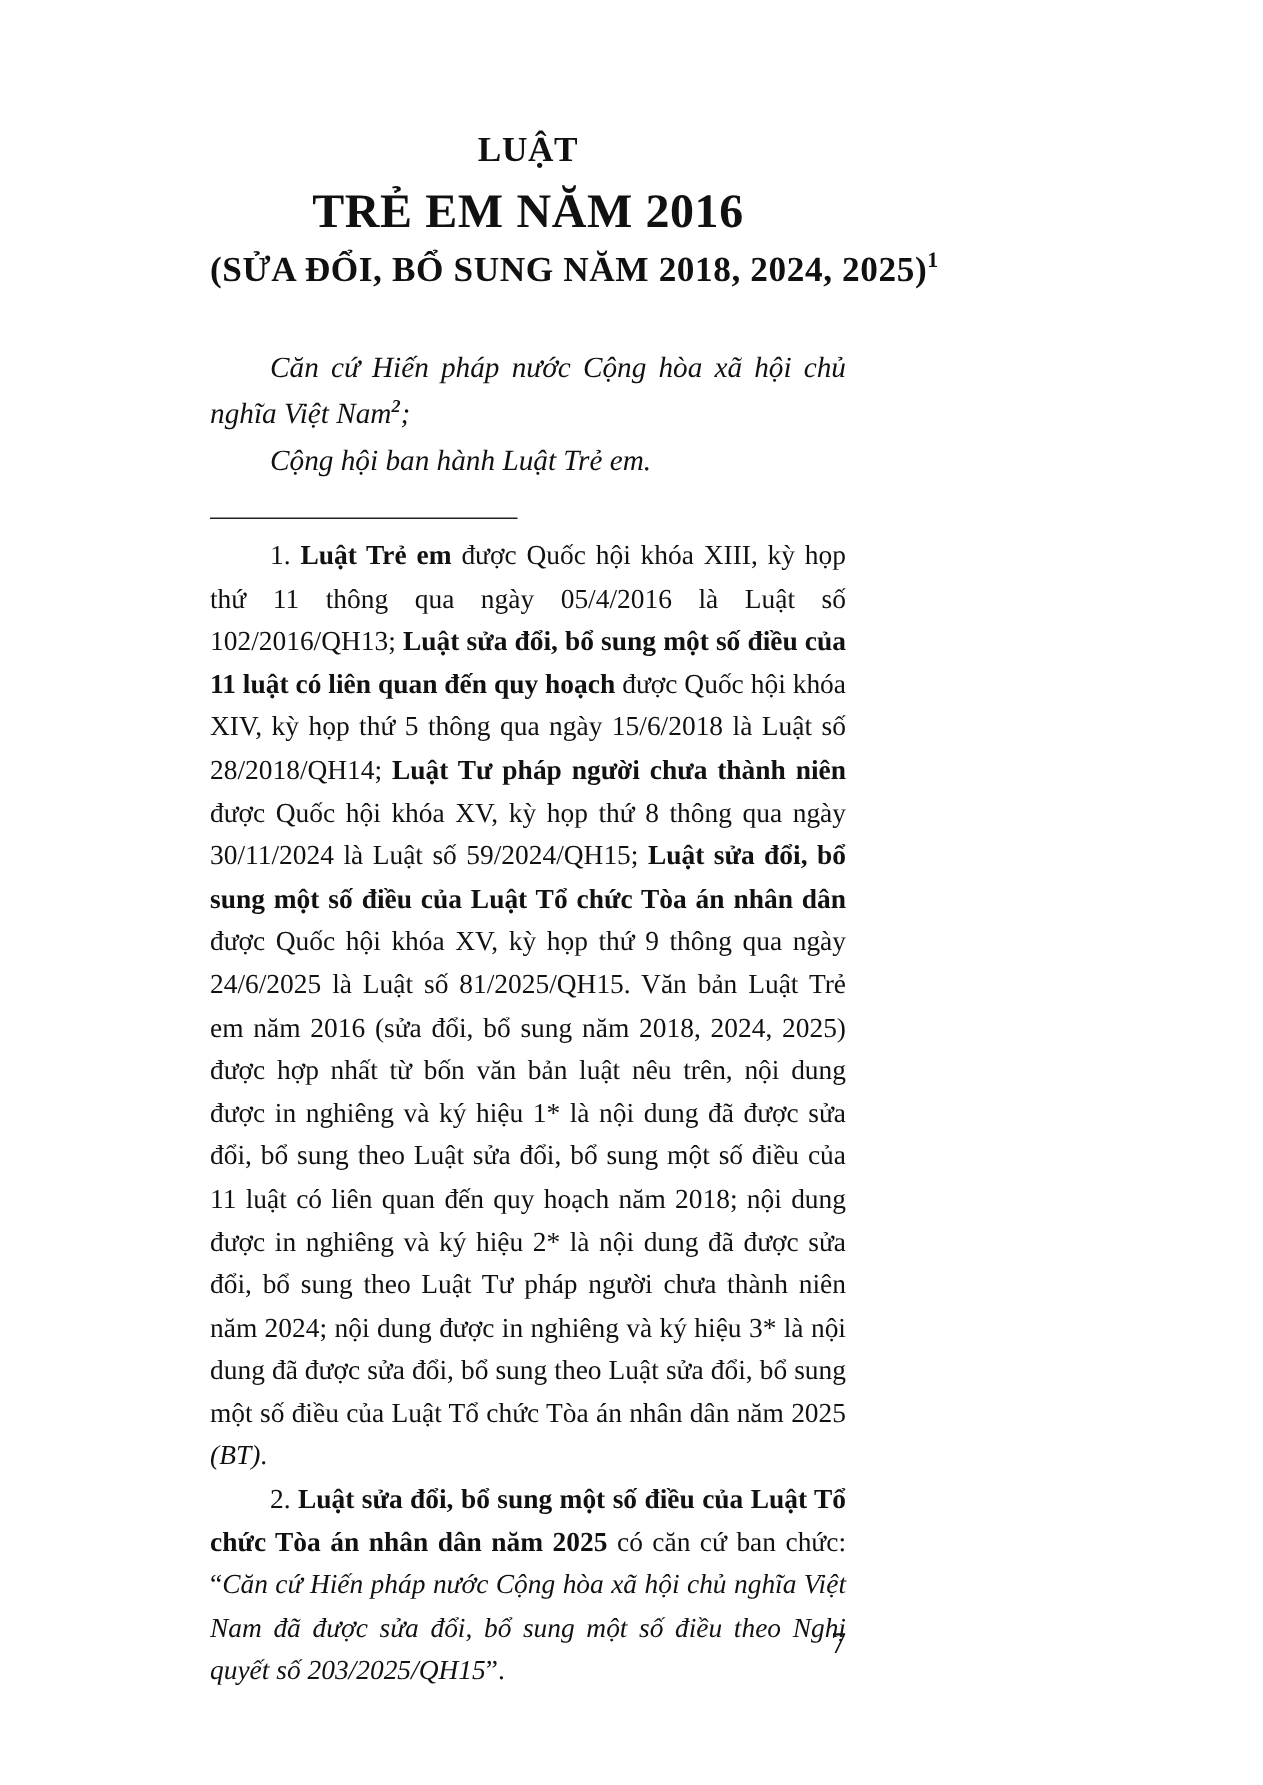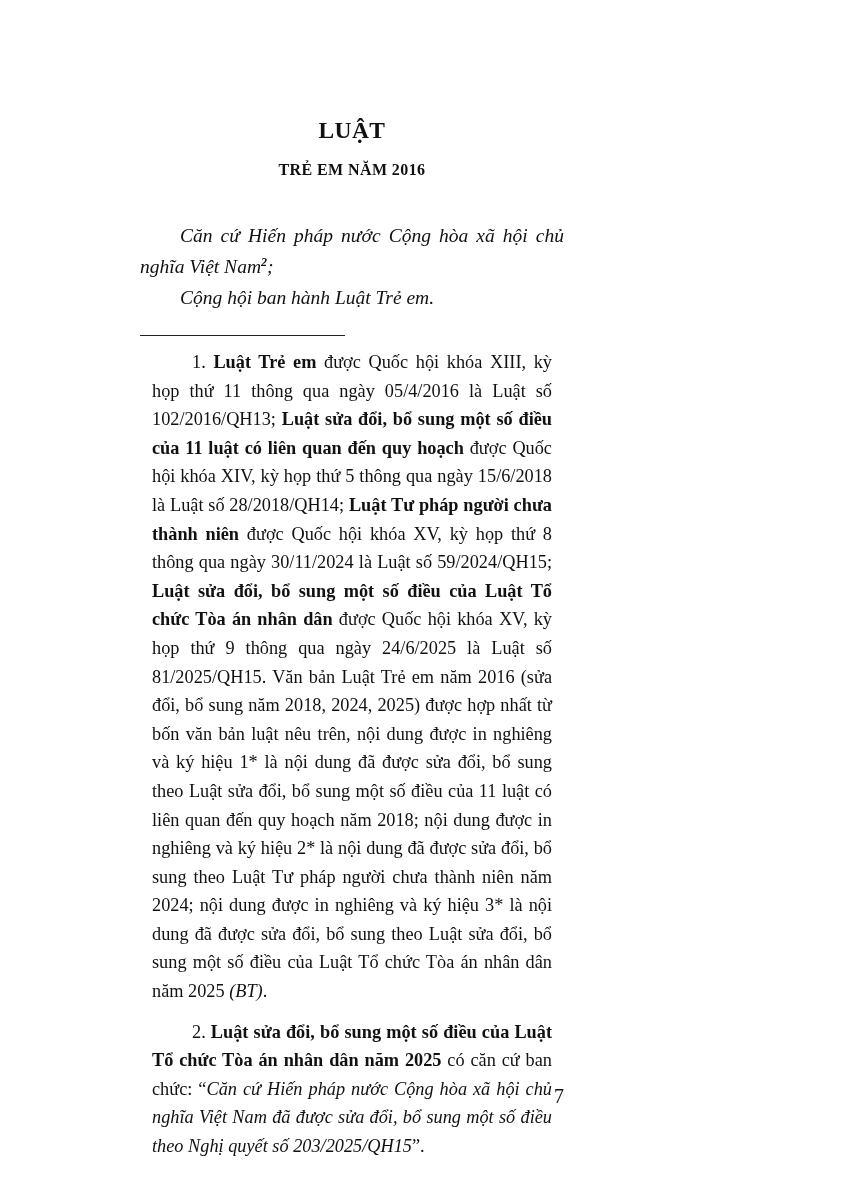--- a/index.html
+++ b/index.html
@@ -14,34 +14,34 @@
     color: #111111;
     position: relative;
     overflow: hidden;
   }
   .page {
     position: absolute;
     left: 0; top: 0;
     width: 704px;
     height: 1190px;
     box-sizing: border-box;
-    padding: 110px 140px 60px 140px;
+    padding: 80px 140px 60px 140px;
   }
   .title-block {
     text-align: center;
     font-weight: bold;
     letter-spacing: 0.4px;
   }
   .title-line {
     font-size: 23px;
     line-height: 40px;
     white-space: nowrap;
   }
   .title-line.l1 { font-size: 23.5px; }
-  .title-line.l2 { font-size: 16px; }
+  .title-line.l2 { font-size: 32px; }
   .title-line.l3 { font-size: 23.5px; }
   sup {
     font-size: 0.62em;
     vertical-align: super;
     line-height: 0;
     font-weight: bold;
   }
   .preamble {
     margin-top: 30px;
     font-style: italic;
@@ -64,40 +64,41 @@
     height: 0;
     border-top: 1px solid #222;
   }
   .footnotes {
     font-size: 18.3px;
     line-height: 28.6px;
     text-align: justify;
     text-justify: inter-word;
   }
   .footnotes p {
-    margin: 12px;
+    margin: 0;
     text-indent: 40px;
   }
   .footnotes b { font-weight: bold; }
   .footnotes i { font-style: italic; }
   .page-number {
     position: absolute;
     right: 140px;
     bottom: 82px;
     font-size: 20px;
   }
 </style>
 </head>
 <body>
 
 <div class="page">
 
   <div class="title-block">
     <div class="title-line l1">LUẬT</div>
     <div class="title-line l2">TRẺ EM NĂM 2016</div>
+    <div class="title-line l3"><span>(SỬA ĐỔI, BỔ SUNG NĂM 2018, 2024, 2025)</span><sup>1</sup></div>
   </div>
 
   <div class="preamble">
     <p><span>Căn cứ Hiến pháp nước Cộng hòa xã hội chủ nghĩa Việt Nam</span><sup>2</sup><span>;</span></p>
     <p class="second">Cộng hội ban hành Luật Trẻ em.</p>
   </div>
 
   <div class="rule"></div>
 
   <div class="footnotes">

